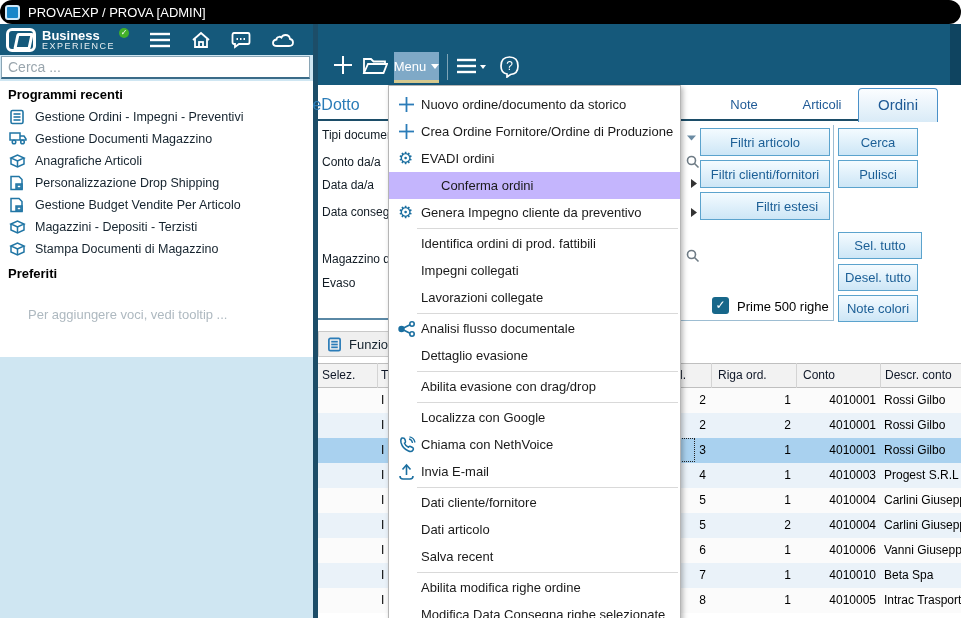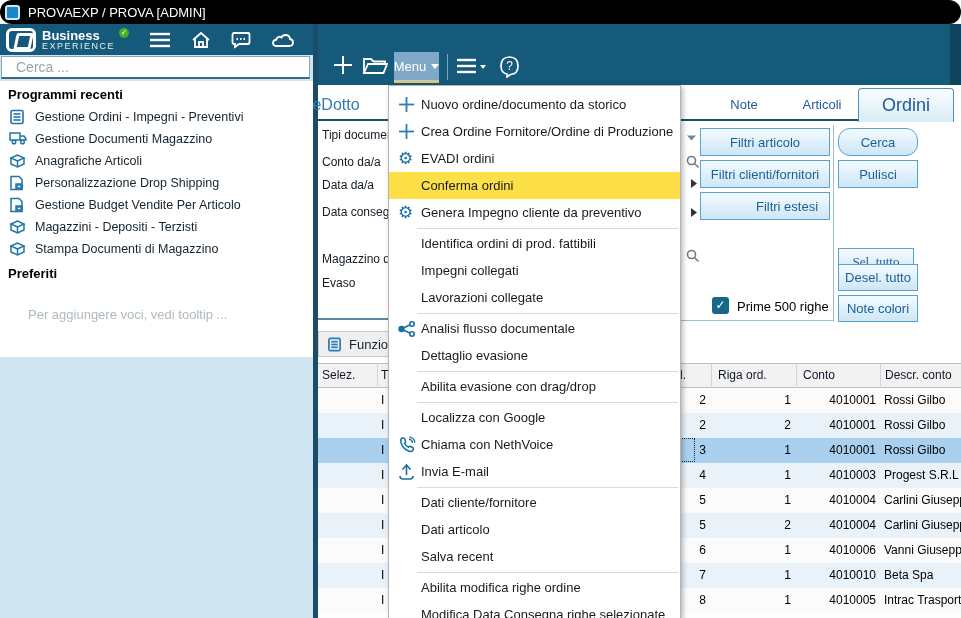--- a/index.html
+++ b/index.html
@@ -36,38 +36,38 @@
               border-bottom:3px solid #d6c98e; color:#fff; font-size:13px;
               display:flex; align-items:center; justify-content:center; gap:5px; cursor:default; }
   .caret-down { width:0; height:0; border-left:4px solid transparent; border-right:4px solid transparent;
                 border-top:5px solid #fff; display:inline-block; }
   .tb-sep { left:447px; top:54px; width:1px; height:26px; background:rgba(255,255,255,.45); }
 
   
   #sidebar { left:0; top:55px; width:313px; height:563px; background:#cfe6f2; }
   #search-box { position:absolute; left:1px; top:1px; width:309px; height:23px; background:#fff;
                 border:1px solid #8aa5b5; border-bottom:2px solid #3a6b88; font-size:14px;
-                color:#3c4a55; padding:0 14px; font-family:"Liberation Sans", sans-serif; }
+                color:#3c4a55; padding:0 6px; font-family:"Liberation Sans", sans-serif; }
   #search-box::placeholder { color:#9aa6ae; opacity:1; }
   #side-white { position:absolute; left:0; top:26px; width:313px; height:276px; background:#fff; }
   .side-hdr { font-weight:bold; font-size:13px; color:#000; padding:6px 0 4px 8px; }
   .side-item { height:22px; display:flex; align-items:center; font-size:12.5px; color:#15232e; cursor:default; }
   .side-item .ic { width:18px; height:16px; margin:0 8px 0 9px; flex:none; }
   .side-fav-placeholder { position:absolute; left:28px; top:252px; font-size:13px; color:#aeb9c0; }
 
   
   .tab-label { font-size:13px; color:#1f5a96; }
   #tab-edotto { left:304px; top:92px; width:64px; height:26px; text-align:center; line-height:26px; color:#2b7cb8; }
   #tab-underline-left  { left:318px; top:119px; width:70px; height:2px; background:#1c4d68; }
   #tab-underline-right { left:681px; top:119px; width:177px; height:2px; background:#1c4d68; }
   #tab-note     { left:700px; top:92px; width:88px; height:26px; text-align:center; line-height:26px; }
   #tab-articoli { left:788px; top:92px; width:68px; height:26px; text-align:center; line-height:26px; }
-  #tab-ordini { left:858px; top:88px; width:96px; height:34px; background:linear-gradient(#fbfdff,#d9ebf7);
+  #tab-ordini { left:858px; top:88px; width:80px; height:34px; background:linear-gradient(#fbfdff,#d9ebf7);
                 border:1px solid #4a90c8; border-bottom:none; border-radius:4px 4px 0 0;
-                text-align:center; line-height:32px; font-size:18px; color:#1f5a96; }
+                text-align:center; line-height:32px; font-size:15px; color:#1f5a96; }
 
   
   .form-label { left:322px; width:70px; font-size:12px; color:#111b24; white-space:nowrap; overflow:hidden; }
   #filters-vline { left:833px; top:125px; width:1px; height:196px; background:#9dbdd2; }
   #filters-hline { left:681px; top:320px; width:152px; height:1px; background:#9dbdd2; }
   .btn { position:absolute; background:linear-gradient(#f4fbff,#cde6f6); border:1px solid #5ba3cd;
          color:#1c5f96; font-size:13px; display:flex; align-items:center; justify-content:center; cursor:default; }
   .mini-ico { position:absolute; }
   #prime-cb { left:712px; top:297px; width:17px; height:17px; background:#17678a; border-radius:3px;
               color:#fff; font-size:12px; text-align:center; line-height:17px; }
@@ -94,21 +94,21 @@
         background:#fdfdfd; border:1px solid #b5b5b5; }
   .cb.checked { background:#17678a; border-color:#17678a; color:#fff; font-size:12px;
                 text-align:center; line-height:17px; }
   .focus-cell { position:absolute; left:319px; top:0px; width:58px; height:24px; border:1px dotted #222; }
 
   
   #menu-popup { left:388px; top:85px; width:293px; height:545px; background:#fff;
                 border:1px solid #b5b5b5; box-shadow:2px 2px 5px rgba(0,0,0,.28); padding-top:5px; }
   .mi { height:27px; display:flex; align-items:center; font-size:13px; color:#1a1a1a; cursor:default; }
   .mi .mic { width:32px; padding-left:9px; flex:none; display:flex; align-items:center; }
-  .mi.hl { background:#fde047; }
+  .mi.hl { background:#c4b5fd;padding-left:20px; }
   .msep { height:1px; background:#d9d9d9; margin:1.5px 2px 1.5px 28px; }
 
   svg { display:block; }
 </style>
 </head>
 <body>
 
 <div id="app">
 
   <div id="titlebar" class="abs">
@@ -315,25 +315,25 @@
       </svg>
   </div>
   <div class="mini-ico" style="left:686px; top:249px;">
     <svg width="14" height="14" viewBox="0 0 14 14" fill="none" stroke="#6e7b85" stroke-width="1.6">
         <circle cx="5.5" cy="5.5" r="4"></circle>
         <line x1="8.5" y1="8.5" x2="12.5" y2="12.5"></line>
       </svg>
   </div>
 
   <div class="btn" style="left:700px; top:128px; width:130px; height:28px;">Filtri articolo</div>
-  <div class="btn" style="left:838px; top:128px; width:80px; height:28px;border-radius:12px;">Cerca</div>
+  <div class="btn" style="left:838px; top:128px; width:80px; height:28px;">Cerca</div>
   <div class="btn" style="left:700px; top:160px; width:130px; height:28px;">Filtri clienti/fornitori</div>
   <div class="btn" style="left:838px; top:160px; width:80px; height:28px;">Pulisci</div>
   <div class="btn" style="left:700px; top:192px; width:130px; height:28px;padding-left:44px;">Filtri estesi</div>
-  <div class="btn" style="left:838px; top:248px; width:76px; height:27px;font-family:Liberation Serif, serif;">Sel. tutto</div>
+  <div class="btn" style="left:838px; top:232px; width:84px; height:27px;">Sel. tutto</div>
   <div class="btn" style="left:838px; top:264px; width:80px; height:27px;">Desel. tutto</div>
   <div class="btn" style="left:838px; top:295px; width:80px; height:27px;">Note colori</div>
 
   <div id="prime-cb" class="abs">✓</div>
   <div id="prime-label" class="abs">Prime 500 righe</div>
 
   <div id="funzioni" class="abs">
     <span class="ic">
         <svg width="15" height="15" viewBox="0 0 16 16" fill="none" stroke="#2b7cb8" stroke-width="1.8">
           <rect x="2" y="1.5" width="12" height="13" rx="1.5"></rect>

